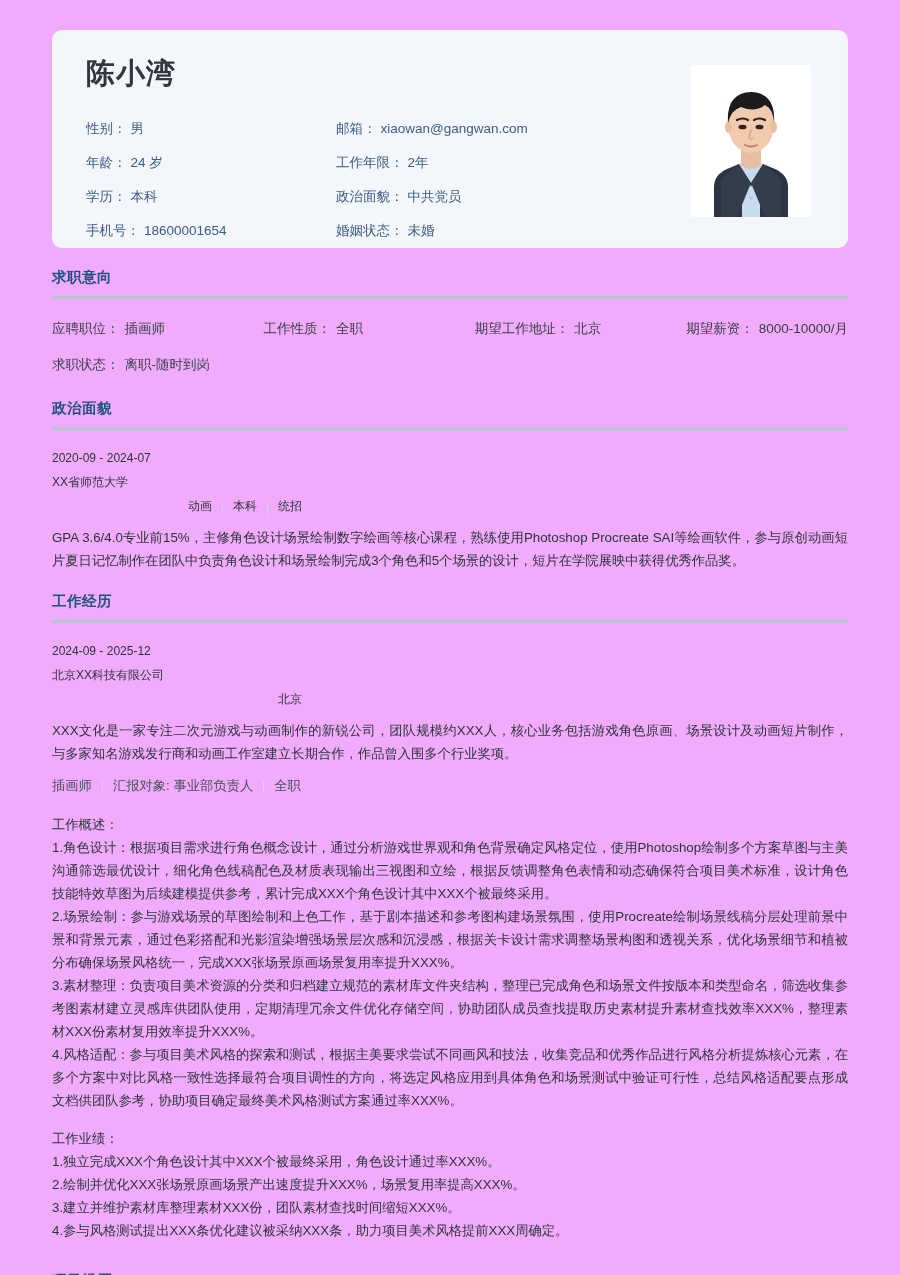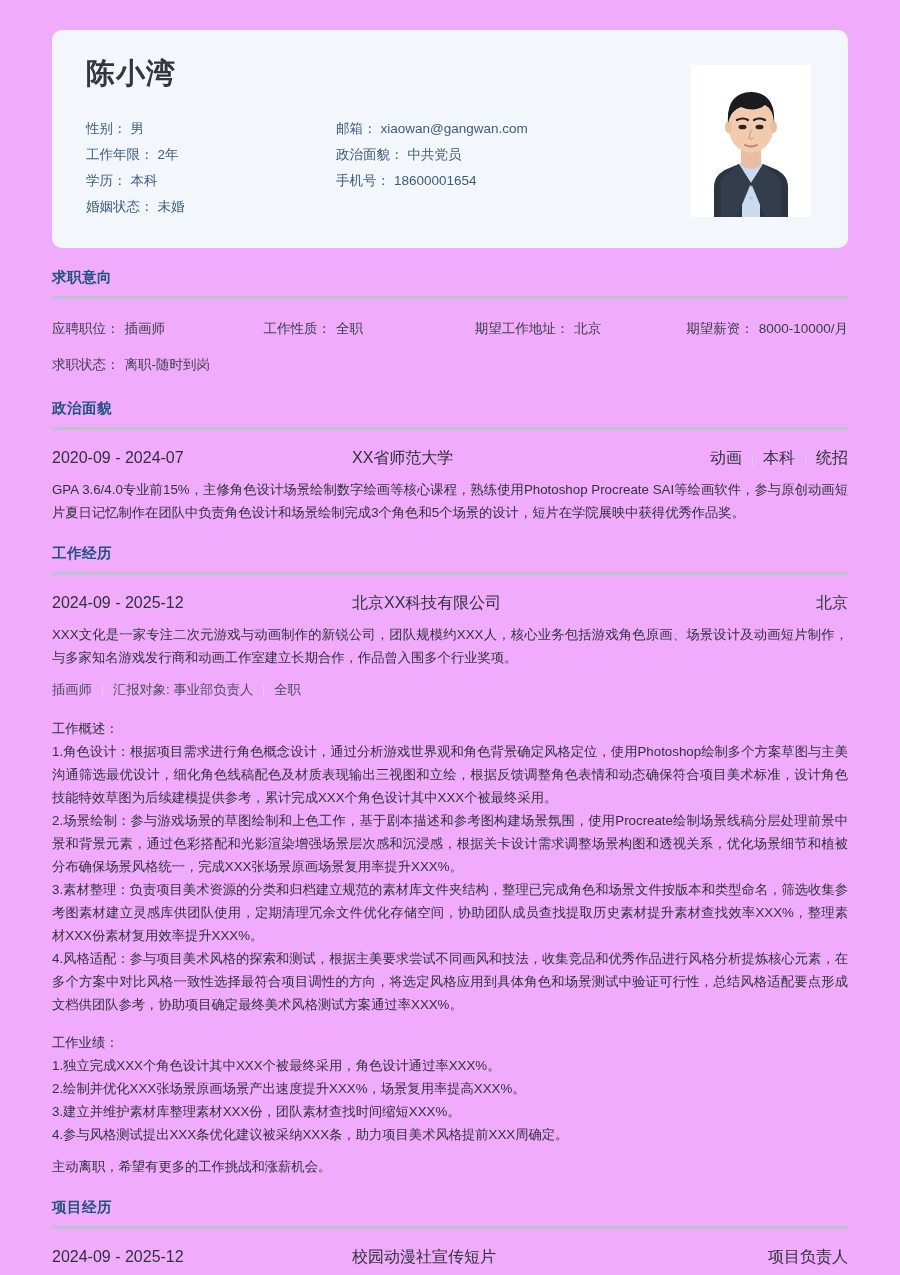--- a/index.html
+++ b/index.html
@@ -32,21 +32,21 @@
     font-size: 29px;
     font-weight: bold;
     color: #32373d;
     letter-spacing: 1px;
     line-height: 1.1;
     margin-bottom: 26px;
   }
   .info-grid {
     display: grid;
     grid-template-columns: 250px 1fr;
-    row-gap: 0px;
+    row-gap: 8px;
   }
   .info-item {
     font-size: 13.5px;
     color: #3c5b85;
     line-height: 26px;
     white-space: nowrap;
   }
   .info-item .lbl { color: #3c5b85; }
   .info-item .val { color: #3c5b85; margin-left: 4px; }
   .photo {
@@ -86,24 +86,25 @@
   .intent-cell { width: 213px; white-space: nowrap; }
   .intent-cell:last-child { width: auto; }
   .intent-cell .lbl { color: #3a3f45; }
   .intent-cell .val { color: #3a3f45; margin-left: 5px; }
   .intent-row.second { margin-top: 8px; }
 
   
   .entry-head {
     display: flex;
     align-items: baseline;
-    font-size: 16px;
+    font-size: 12px;
     color: #2e3338;
     line-height: 24px;
     margin-bottom: 8px;
+    flex-direction: column;
   }
   .eh-left { width: 300px; }
   .eh-mid { flex: 1; text-align: left; font-weight: normal; }
   .eh-right { width: 250px; text-align: right; }
   .tagset { display: inline-flex; align-items: center; text-align: right; }
   .tagset .tag { color: #2e3338; }
   .tagset .sep {
     display: inline-block;
     width: 1px;
     height: 13px;
@@ -147,28 +148,31 @@
 
     <div class="info-grid">
       <div class="info-item">
         <span class="lbl">性别：</span><span class="val">男</span>
       </div>
       <div class="info-item">
         <span class="lbl">邮箱：</span><span class="val">xiaowan@gangwan.com</span>
       </div>
 
       <div class="info-item">
+        <span class="lbl">年龄：</span><span class="val">24 岁</span>
+      </div>
+      <div class="info-item">
         <span class="lbl">工作年限：</span><span class="val">2年</span>
       </div>
 
       <div class="info-item">
+        <span class="lbl">学历：</span><span class="val">本科</span>
+      </div>
+      <div class="info-item">
         <span class="lbl">政治面貌：</span><span class="val">中共党员</span>
-      </div>
-      <div class="info-item">
-        <span class="lbl">学历：</span><span class="val">本科</span>
       </div>
 
       <div class="info-item">
         <span class="lbl">手机号：</span><span class="val">18600001654</span>
       </div>
       <div class="info-item">
         <span class="lbl">婚姻状态：</span><span class="val">未婚</span>
       </div>
     </div>
 
@@ -286,21 +290,20 @@
     <div class="gap-md"></div>
 
     <div class="body-text">工作业绩：</div>
     <div class="body-text">1.独立完成XXX个角色设计其中XXX个被最终采用，角色设计通过率XXX%。
 2.绘制并优化XXX张场景原画场景产出速度提升XXX%，场景复用率提高XXX%。
 3.建立并维护素材库整理素材XXX份，团队素材查找时间缩短XXX%。
 4.参与风格测试提出XXX条优化建议被采纳XXX条，助力项目美术风格提前XXX周确定。</div>
 
     <div class="gap-sm"></div>
 
-    <div class="body-text">主动离职，希望有更多的工作挑战和涨薪机会。</div>
   </div>
 
   <div class="section">
     <div class="sec-title">项目经历</div>
     <div class="sec-rule"></div>
 
     <div class="entry-head">
       <div class="eh-left">2024-09 - 2025-12</div>
       <div class="eh-mid">校园动漫社宣传短片</div>
       <div class="eh-right">项目负责人</div>

